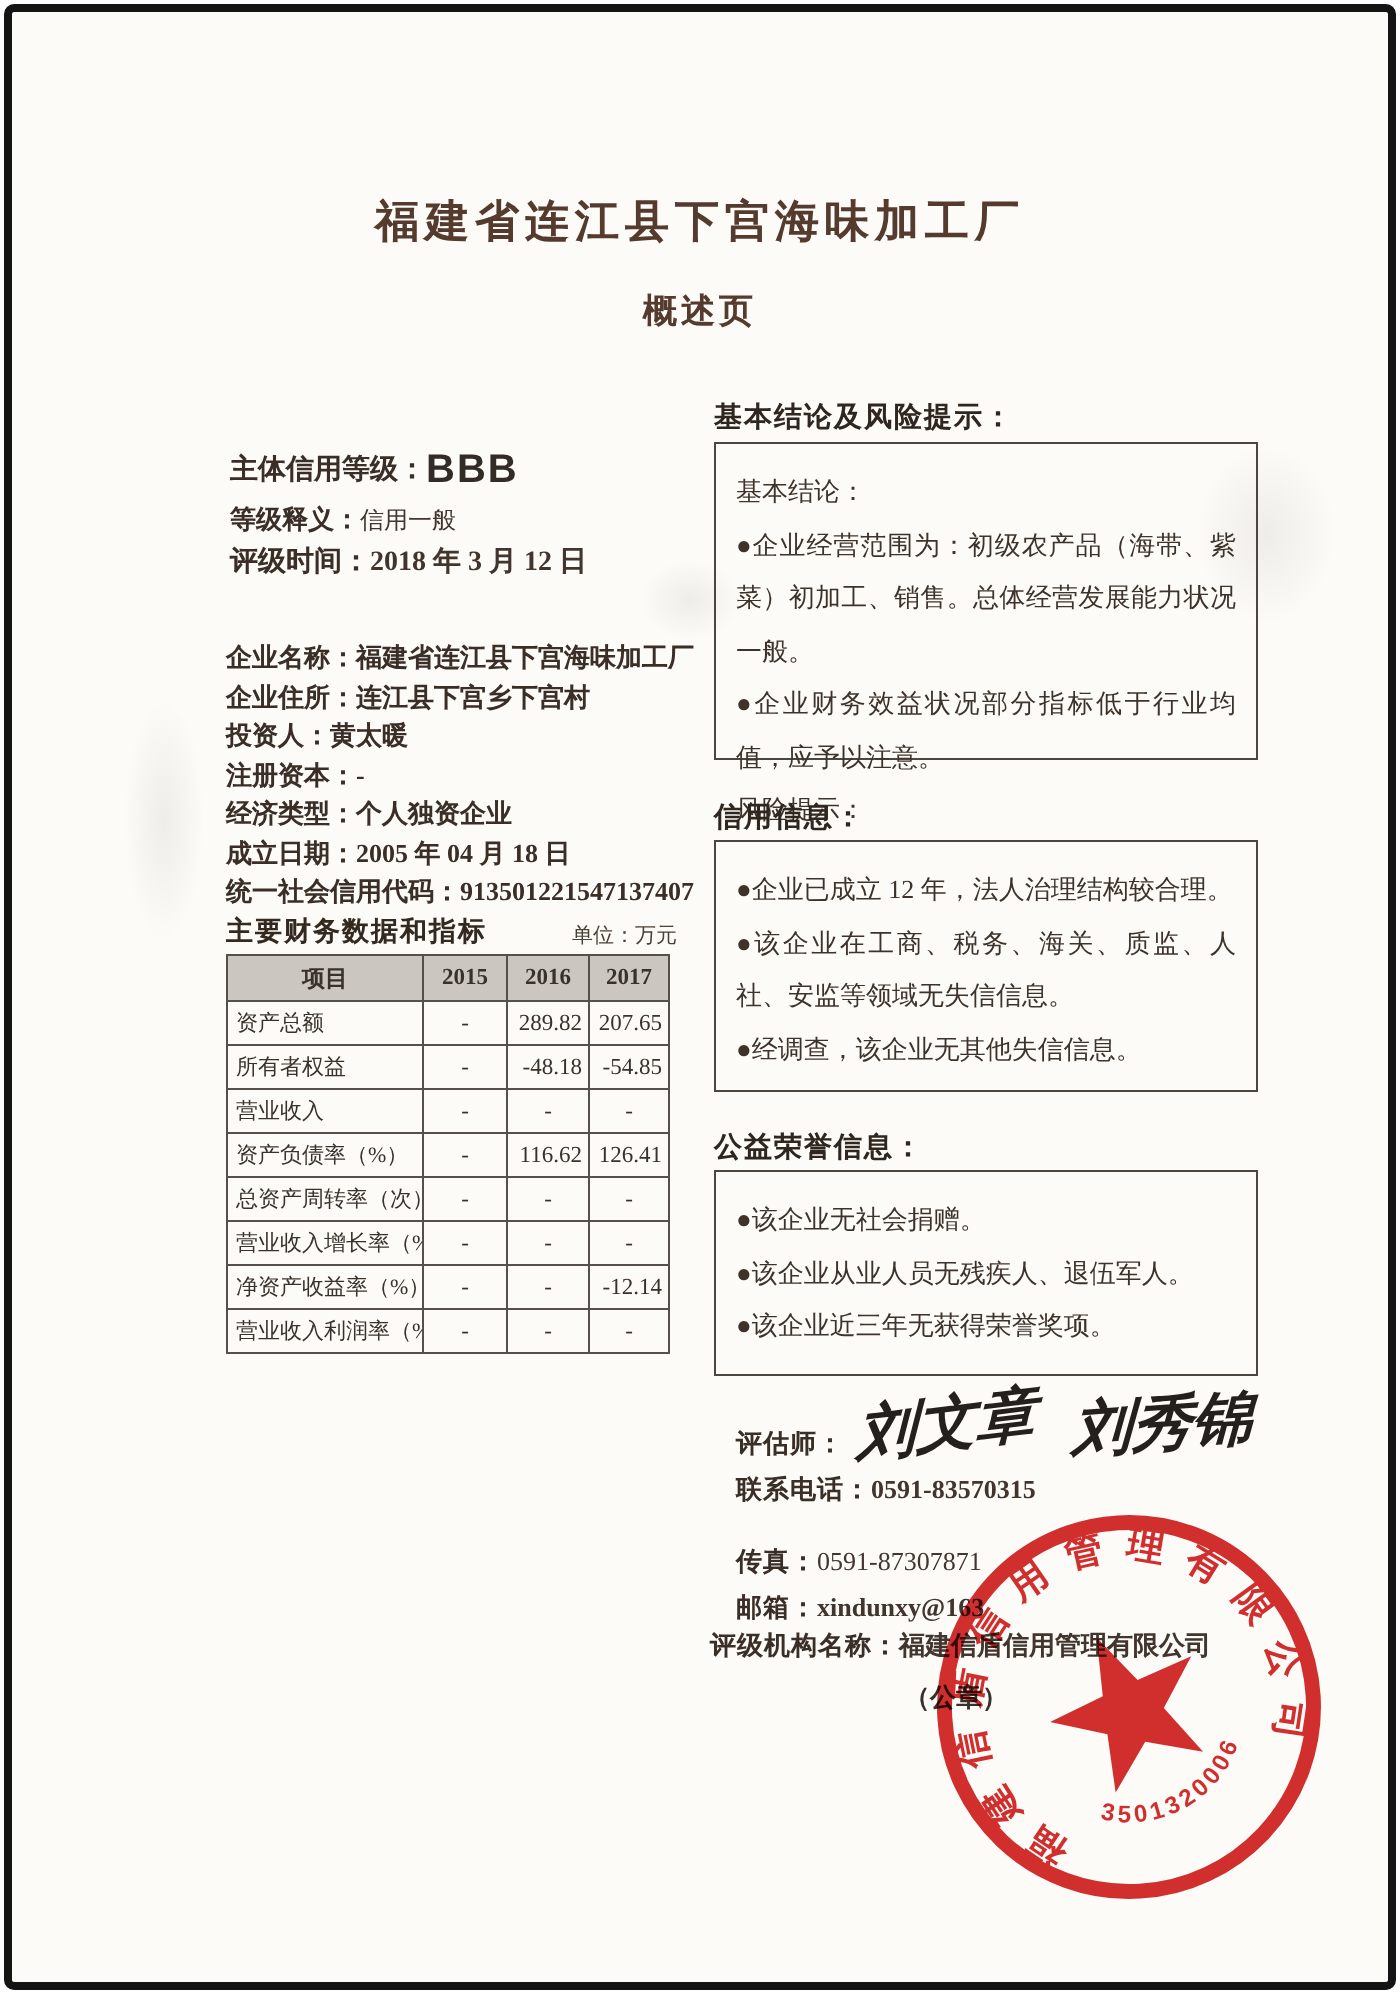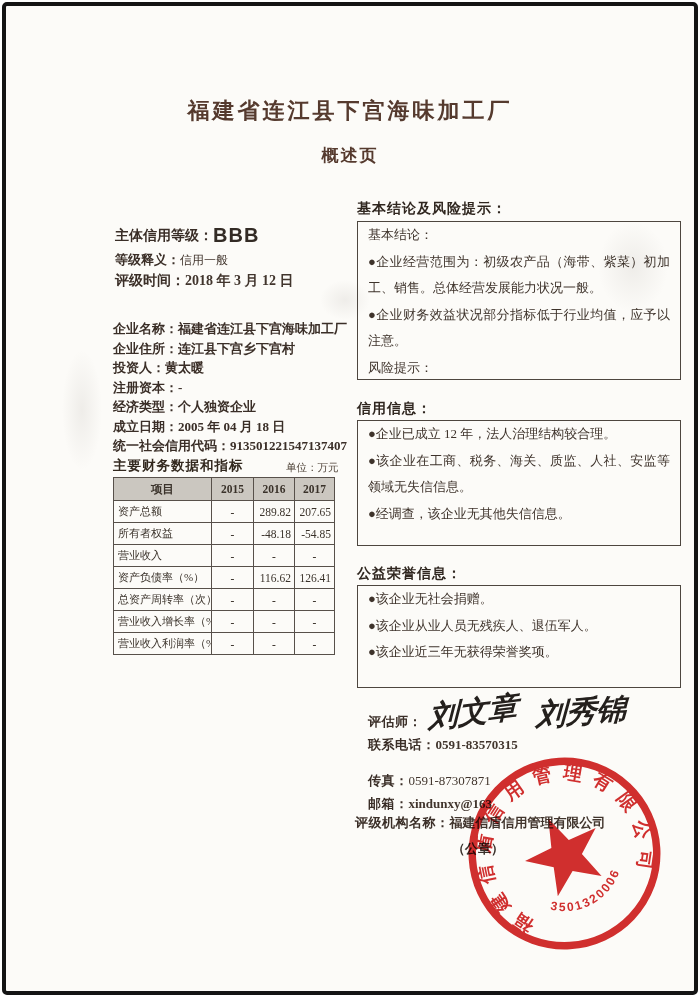--- a/index.html
+++ b/index.html
@@ -29,21 +29,21 @@
   .fin-unit{font-size:10.5px;color:#4a3e33;}
   table.fin{border-collapse:collapse;table-layout:fixed;width:221px;
             font-size:11.5px;color:#3a322a;}
   table.fin th,table.fin td{border:1px solid #57504a;padding:0 2px;height:21px;
             text-align:center;overflow:hidden;white-space:nowrap;}
   table.fin th{background:#cbc7c0;font-weight:700;height:22px;}
   table.fin td.rowlbl{text-align:left;padding-left:4px;font-size:11px;}
   table.fin td.num{text-align:right;padding-right:3px;}
   
   .sec-head{font-size:14px;font-weight:700;letter-spacing:1px;color:#2f261f;}
-  .tbox{border:1px solid #4d463f;padding:0 10px;width:324px;box-sizing:border-box;
+  .tbox{border:1px solid #4d463f;padding:11px 10px;width:272px;box-sizing:border-box;
         font-size:13px;line-height:26.5px;text-align:justify;color:#3e332b;}
   .tbox p{margin:0;}
   
   .foot-line{font-size:13px;}
   .foot-line .lbl{letter-spacing:0.5px;}
   .sig{font-family:"DejaVu Sans","Liberation Sans",sans-serif;font-weight:700;
        font-style:italic;font-size:30px;color:#24201d;display:inline-block;}
   .sig1{transform:rotate(-7deg) skewX(-8deg);}
   .sig2{transform:rotate(-4deg) skewX(-6deg);margin-left:14px;}
   
@@ -130,20 +130,26 @@
       <td class="rowlbl">总资产周转率（次）</td>
       <td>-</td>
       <td>-</td>
       <td>-</td>
     </tr>
     <tr>
       <td class="rowlbl">营业收入增长率（%）</td>
       <td>-</td>
       <td>-</td>
       <td>-</td>
+    </tr>
+    <tr>
+      <td class="rowlbl">净资产收益率（%）</td>
+      <td>-</td>
+      <td>-</td>
+      <td class="num">-12.14</td>
     </tr>
     <tr>
       <td class="rowlbl">营业收入利润率（%）</td>
       <td>-</td>
       <td>-</td>
       <td>-</td>
     </tr>
   </tbody>
     </table>
 

